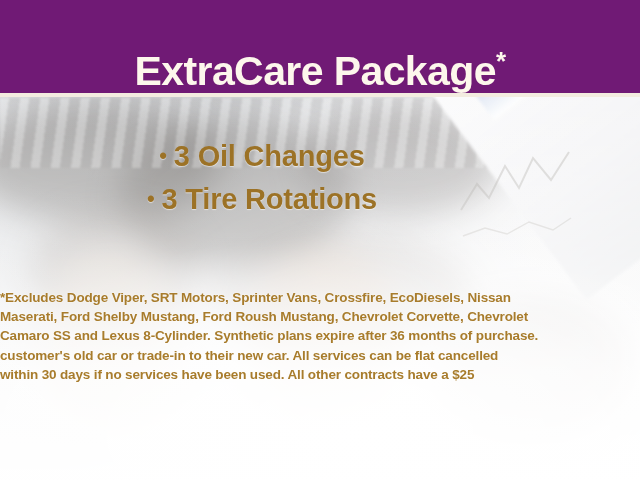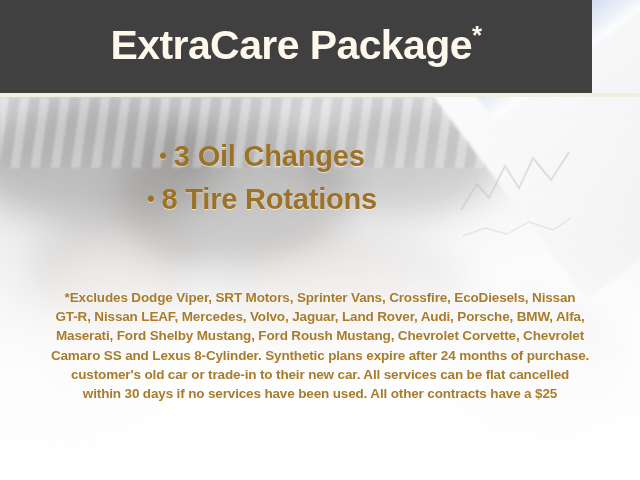--- a/index.html
+++ b/index.html
@@ -99,25 +99,25 @@
     width: 640px; height: 386px;
     background:
       radial-gradient(ellipse 420px 200px at 56% 88%, rgba(255,255,255,0.95) 0%, rgba(255,255,255,0.55) 55%, rgba(255,255,255,0.10) 100%),
       linear-gradient(180deg, rgba(255,255,255,0.10) 0%, rgba(255,255,255,0.42) 40%, rgba(255,255,255,0.80) 72%, rgba(255,255,255,0.93) 100%);
   }
 
   
   .header-band {
     position: absolute;
     left: 0; top: 0;
-    width: 592px;
+    width: 640px;
     height: 93px;
-    background: #404040;
+    background: #701a75;
     display: flex;
-    align-items: center;
+    align-items: flex-end;
     justify-content: center;
     z-index: 5;
   }
   .header-title {
     color: #fdf7ec;
     font-size: 41px;
     font-weight: bold;
     letter-spacing: -0.6px;
     line-height: 1;
     white-space: nowrap;
@@ -160,21 +160,21 @@
     top: -3px;
     margin-right: 7px;
   }
 
   
   .disclaimer {
     position: absolute;
     left: 0; top: 288px;
     width: 640px;
     z-index: 4;
-    text-align: center;
+    text-align: left;
   }
   .disclaimer-line {
     color: #a87c2c;
     font-size: 13.5px;
     font-weight: bold;
     line-height: 19.2px;
     letter-spacing: -0.15px;
     white-space: nowrap;
     text-shadow: 0 0 2px rgba(255,255,255,0.85);
   }
@@ -209,26 +209,25 @@
       <span>ExtraCare Package</span><span class="asterisk">*</span>
     </div>
   </div>
   <div class="header-underline"></div>
 
   <div class="benefits">
     <div class="benefit-line">
       <span class="dot">•</span><span>3 Oil Changes</span>
     </div>
     <div class="benefit-line">
-      <span class="dot">•</span><span>8 Tire Rotations</span>
+      <span class="dot">•</span><span>3 Tire Rotations</span>
     </div>
   </div>
 
   <div class="disclaimer">
     <div class="disclaimer-line">*Excludes Dodge Viper, SRT Motors, Sprinter Vans, Crossfire, EcoDiesels, Nissan</div>
-    <div class="disclaimer-line">GT-R, Nissan LEAF, Mercedes, Volvo, Jaguar, Land Rover, Audi, Porsche, BMW, Alfa,</div>
     <div class="disclaimer-line">Maserati, Ford Shelby Mustang, Ford Roush Mustang, Chevrolet Corvette, Chevrolet</div>
-    <div class="disclaimer-line">Camaro SS and Lexus 8-Cylinder. Synthetic plans expire after 24 months of purchase.</div>
+    <div class="disclaimer-line">Camaro SS and Lexus 8-Cylinder. Synthetic plans expire after 36 months of purchase.</div>
     <div class="disclaimer-line">customer's old car or trade-in to their new car. All services can be flat cancelled</div>
     <div class="disclaimer-line">within 30 days if no services have been used. All other contracts have a $25</div>
   </div>
 
 </div>
 
 </body></html>

